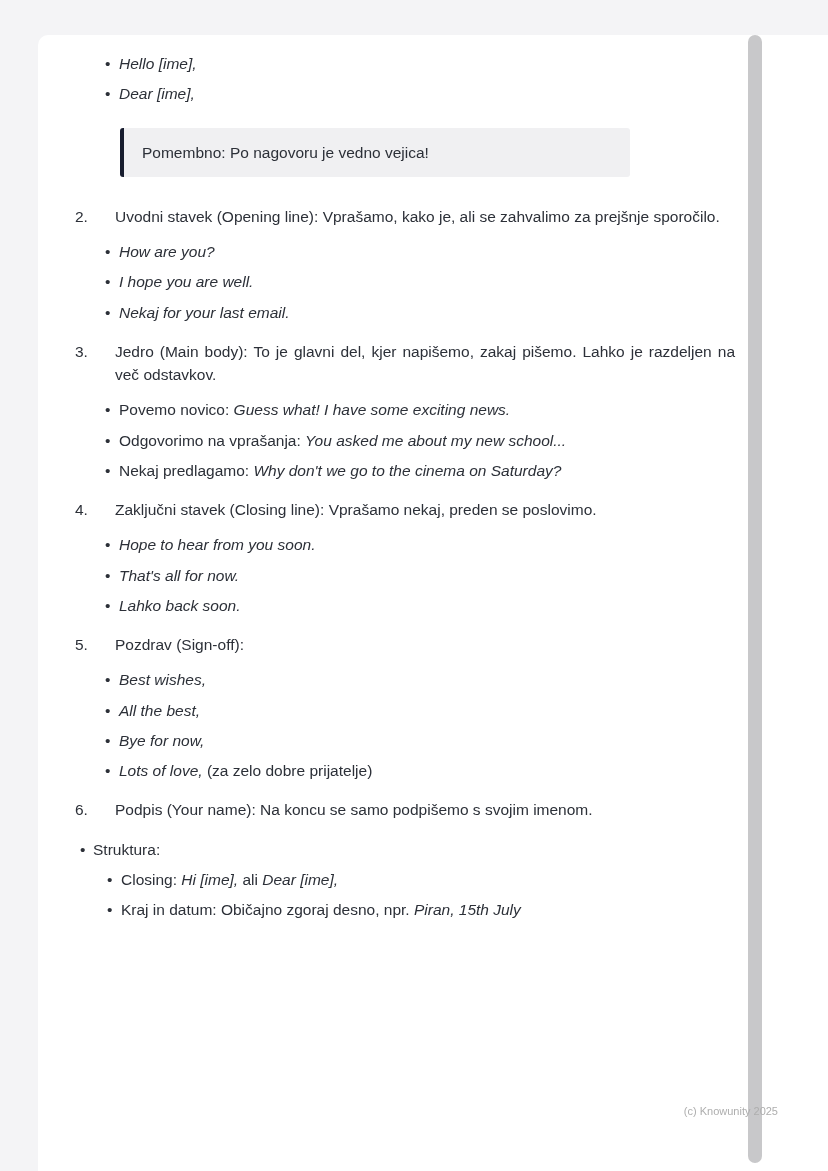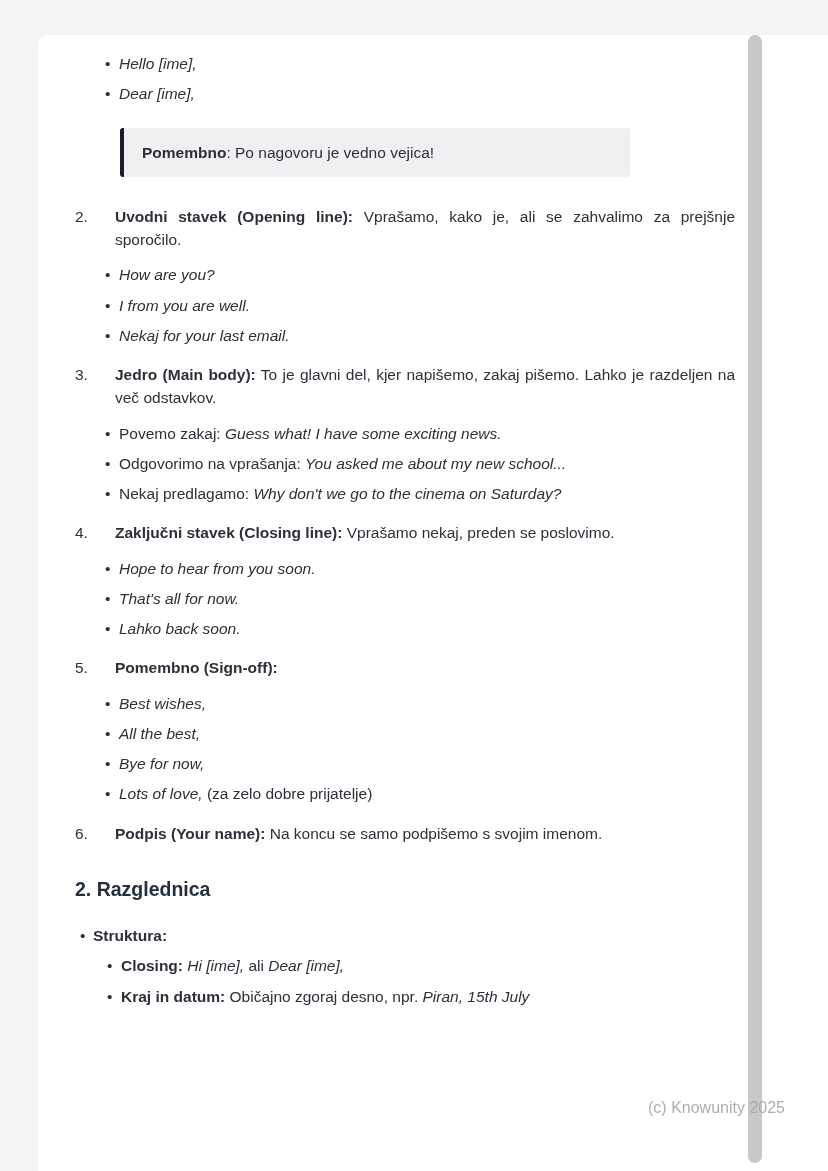--- a/index.html
+++ b/index.html
@@ -15,21 +15,21 @@
     position: absolute;
     left: 38px; top: 35px; right: 0; bottom: 0;
     background: var(--page-bg, #ffffff);
     border-top-left-radius: 10px;
   }
   .content {
     padding: 10px 93px 0 37px;
     font-size: 15.5px;
     line-height: 1.5;
   }
-  .b { font-weight: bold; }
+  .b { font-weight: normal; }
   .i { font-style: italic; margin-top: 44px; }
 
   ul.bullets { list-style: none; margin: 0 0 0 30px; }
   ul.bullets li { display: flex; margin: 7px 0; }
   .marker { width: 14px; flex-shrink: 0; }
   .li-body { flex: 1; }
 
   .callout {
     margin: 22px 105px 28px 45px;
     background: var(--callout-bg, #f0f0f2);
@@ -60,22 +60,22 @@
     position: absolute;
     left: 710px; top: 0;
     width: 14px;
     height: calc(100% - 8px);
     background: var(--scrollbar, #c8c8ca);
     border-radius: 7px;
     z-index: 1;
   }
   .watermark {
     position: absolute;
-    right: 43px; bottom: 54px;
-    font-size: 16px;
+    right: 50px; bottom: 54px;
+    font-size: 11px;
     color: var(--watermark, #aeaeae);
     z-index: 2;
   }
 </style>
 </head>
 <body>
 
 <div class="page">
   <div class="content">
 
@@ -100,37 +100,37 @@
             <span class="num">2.</span>
             <div class="lead"><span class="b">Uvodni stavek (Opening line):</span><span> Vprašamo, kako je, ali se zahvalimo za prejšnje sporočilo.</span></div>
           </div>
           <ul class="bullets nested">
             <li>
               <span class="marker">•</span>
               <span class="li-body"><span class="i">How are you?</span></span>
             </li>
             <li>
               <span class="marker">•</span>
-              <span class="li-body"><span class="i">I from you are well.</span></span>
+              <span class="li-body"><span class="i">I hope you are well.</span></span>
             </li>
             <li>
               <span class="marker">•</span>
               <span class="li-body"><span class="i">Nekaj for your last email.</span></span>
             </li>
           </ul>
         </div>
         <div class="num-item">
           <div class="num-row">
             <span class="num">3.</span>
             <div class="lead"><span class="b">Jedro (Main body):</span><span> To je glavni del, kjer napišemo, zakaj pišemo. Lahko je razdeljen na več odstavkov.</span></div>
           </div>
           <ul class="bullets nested">
             <li>
               <span class="marker">•</span>
-              <span class="li-body"><span>Povemo zakaj: </span><span class="i">Guess what! I have some exciting news.</span></span>
+              <span class="li-body"><span>Povemo novico: </span><span class="i">Guess what! I have some exciting news.</span></span>
             </li>
             <li>
               <span class="marker">•</span>
               <span class="li-body"><span>Odgovorimo na vprašanja: </span><span class="i">You asked me about my new school...</span></span>
             </li>
             <li>
               <span class="marker">•</span>
               <span class="li-body"><span>Nekaj predlagamo: </span><span class="i">Why don't we go to the cinema on Saturday?</span></span>
             </li>
           </ul>
@@ -151,21 +151,21 @@
             </li>
             <li>
               <span class="marker">•</span>
               <span class="li-body"><span class="i">Lahko back soon.</span></span>
             </li>
           </ul>
         </div>
         <div class="num-item">
           <div class="num-row">
             <span class="num">5.</span>
-            <div class="lead"><span class="b">Pomembno (Sign-off):</span></div>
+            <div class="lead"><span class="b">Pozdrav (Sign-off):</span></div>
           </div>
           <ul class="bullets nested">
             <li>
               <span class="marker">•</span>
               <span class="li-body"><span class="i">Best wishes,</span></span>
             </li>
             <li>
               <span class="marker">•</span>
               <span class="li-body"><span class="i">All the best,</span></span>
             </li>
@@ -180,21 +180,20 @@
           </ul>
         </div>
         <div class="num-item">
           <div class="num-row">
             <span class="num">6.</span>
             <div class="lead"><span class="b">Podpis (Your name):</span><span> Na koncu se samo podpišemo s svojim imenom.</span></div>
           </div>
         </div>
       </div>
 
-    <h2 class="heading">2. Razglednica</h2>
 
     <div class="struct">
       <div class="top-li">
         <span class="marker">•</span>
         <span class="li-body"><span class="b">Struktura:</span></span>
       </div>
       <ul class="bullets">
           <li>
             <span class="marker">•</span>
             <span class="li-body"><span class="b">Closing:</span><span> </span><span class="i">Hi [ime],</span><span> ali </span><span class="i">Dear [ime],</span></span>

